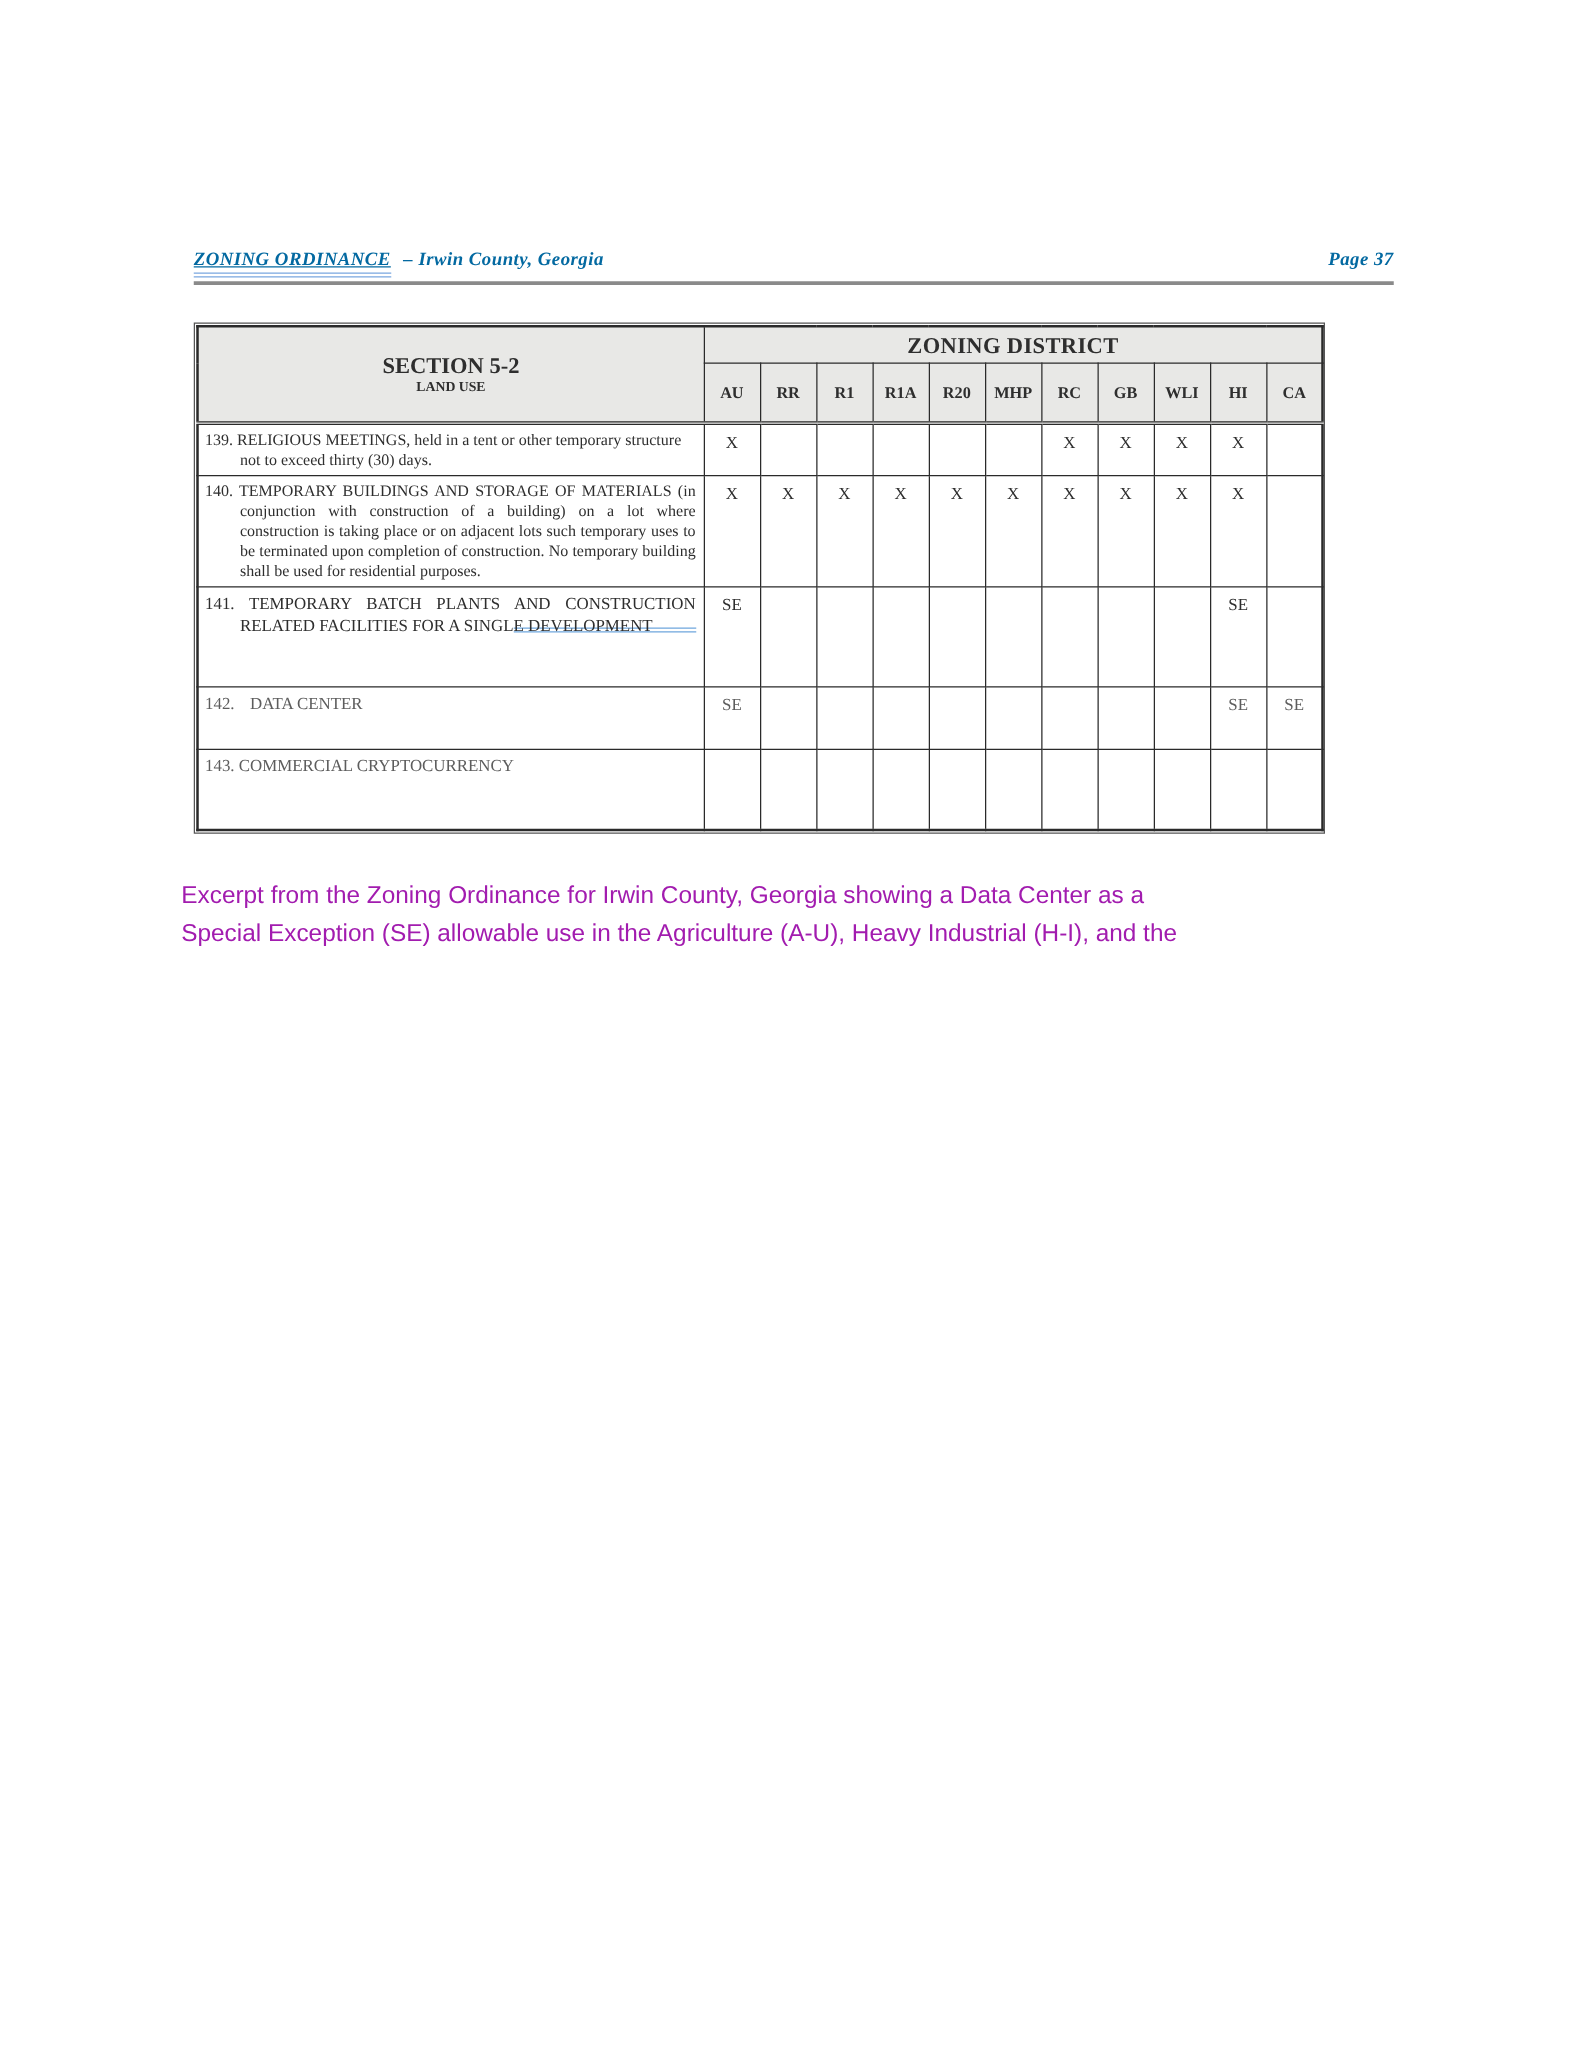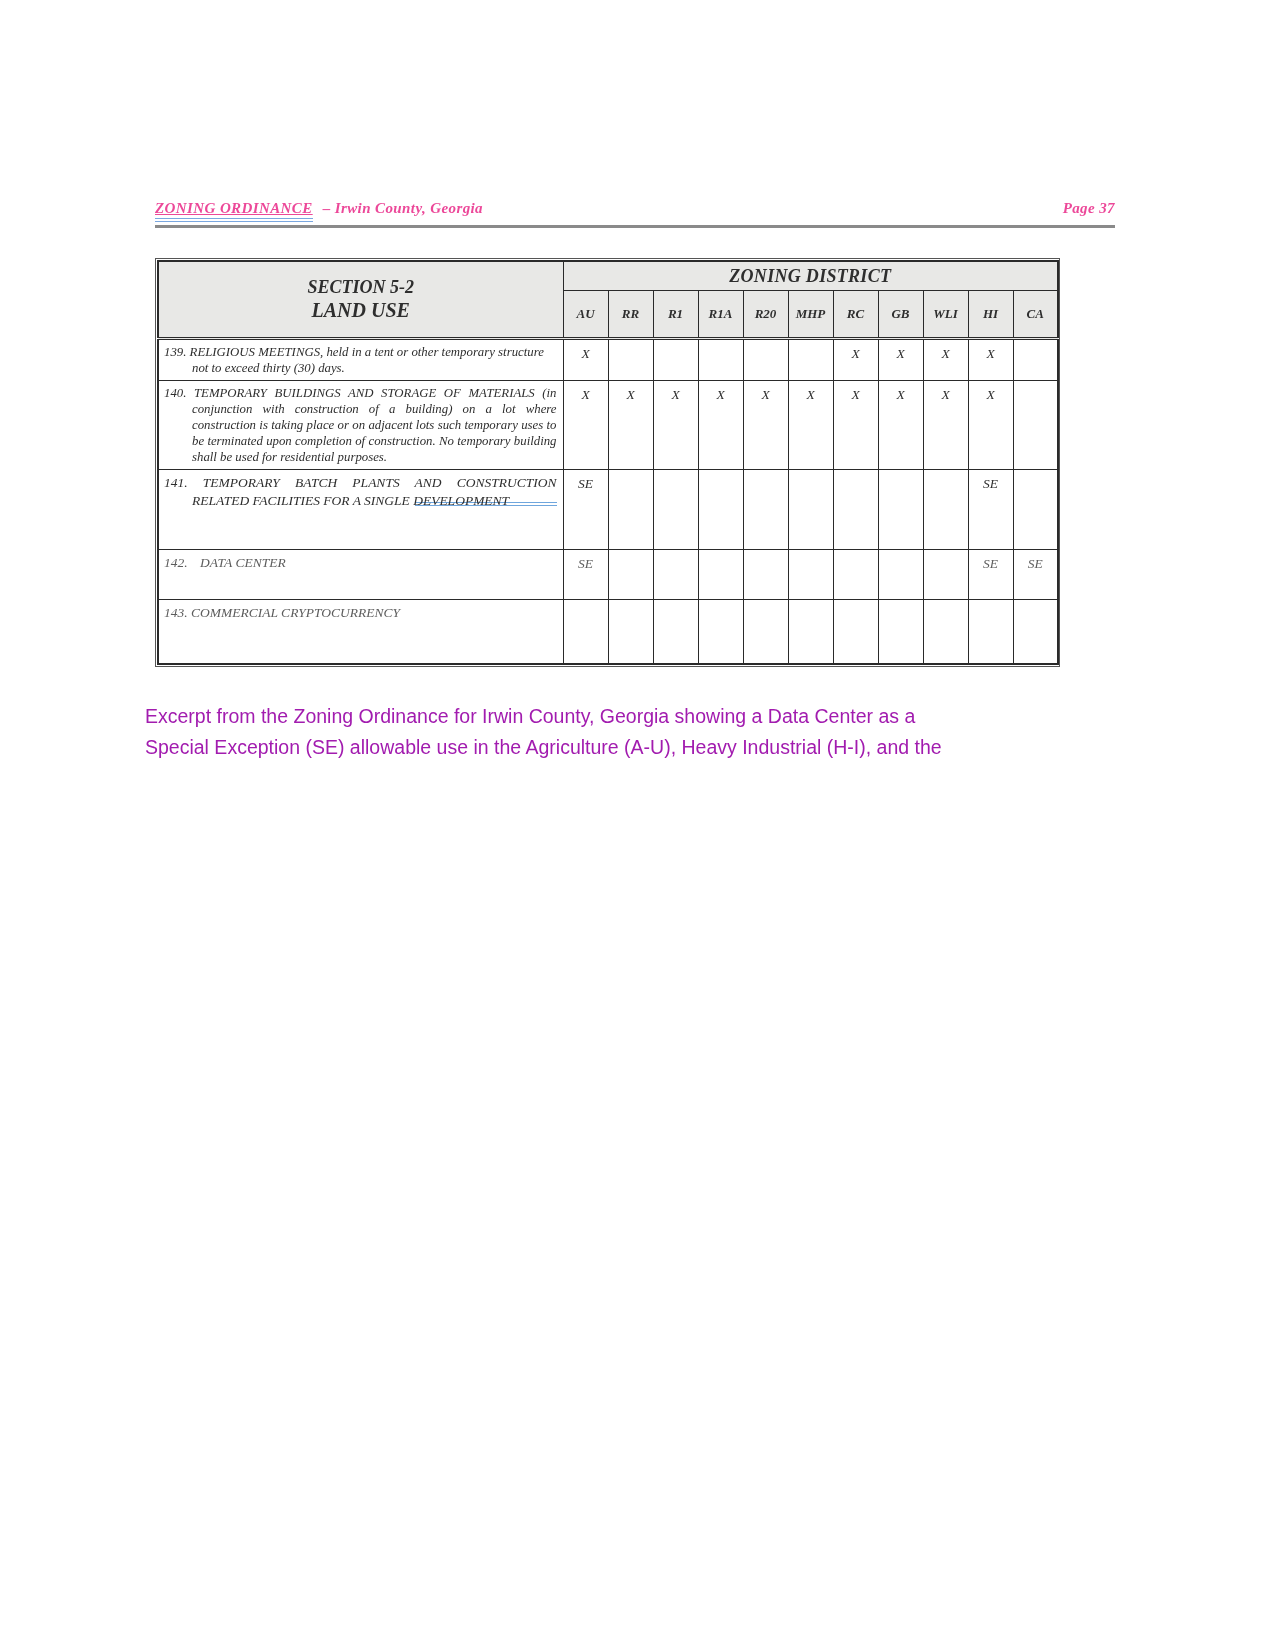--- a/index.html
+++ b/index.html
@@ -3,38 +3,38 @@
 <meta charset="utf-8">
 <style>
   html,body { margin:0; padding:0; background:#ffffff; }
   .page {
     position:relative; width:1275px; height:1650px; background:#ffffff;
     font-family:"Liberation Serif", serif; overflow:hidden;
   }
 
   
   .hdr { position:absolute; left:155px; top:200px; width:960px; }
-  .hdr-line { display:flex; align-items:baseline; font-size:15px; font-weight:bold; font-style:italic; color:#ec4899; letter-spacing:.4px; }
+  .hdr-line { display:flex; align-items:baseline; font-size:15px; font-weight:bold; font-style:italic; color:#0369a1; letter-spacing:.4px; }
   .hdr-title { text-decoration:underline; border-bottom:4px double #7aa7e0; padding-bottom:1px; }
   .hdr-sub { margin-left:10px; }
   .hdr-page { margin-left:auto; }
   .hdr-rule { margin-top:3px; height:3px; background:#8a8a8a; }
 
   
   .table-wrap {
     position:absolute; left:155px; top:258px; width:901px;
-    border:1px solid #555; padding:1px; background:#ffffff;font-style:italic;
+    border:1px solid #555; padding:1px; background:#ffffff;
   }
   table.zoning { border-collapse:collapse; width:100%; table-layout:fixed; color:#2e2e2e; }
   table.zoning th, table.zoning td { border:1px solid #2a2a2a; }
   table.zoning { border:2px solid #2a2a2a; }
 
   thead th { background:#e8e8e6; font-weight:bold; text-align:center; vertical-align:middle; }
   th.section-cell { font-size:18px; line-height:1.25; }
-  th.section-cell .sub { font-size:20px; }
+  th.section-cell .sub { font-size:11px; }
   th.zd-cell { font-size:18px; height:26px; letter-spacing:.3px; }
   tr.cols-row th { font-size:13px; height:44px; }
   tbody tr:first-child td { border-top:3px double #2a2a2a;margin-top:16px; }
 
   td.use { vertical-align:top; padding:4px 6px 4px 5px; background:#fff; }
   td.val { vertical-align:top; padding-top:6px; text-align:center; font-size:13.5px; background:#fff; }
 
   .hang { padding-left:28px; text-indent:-28px; }
   .just { text-align:justify; }
   .fs-small { font-size:12.8px; line-height:16px; }

